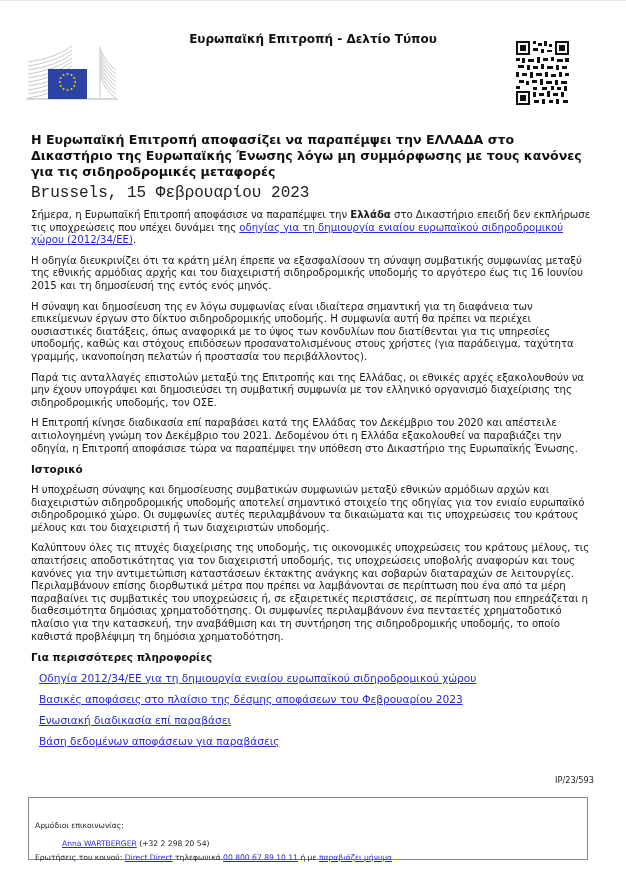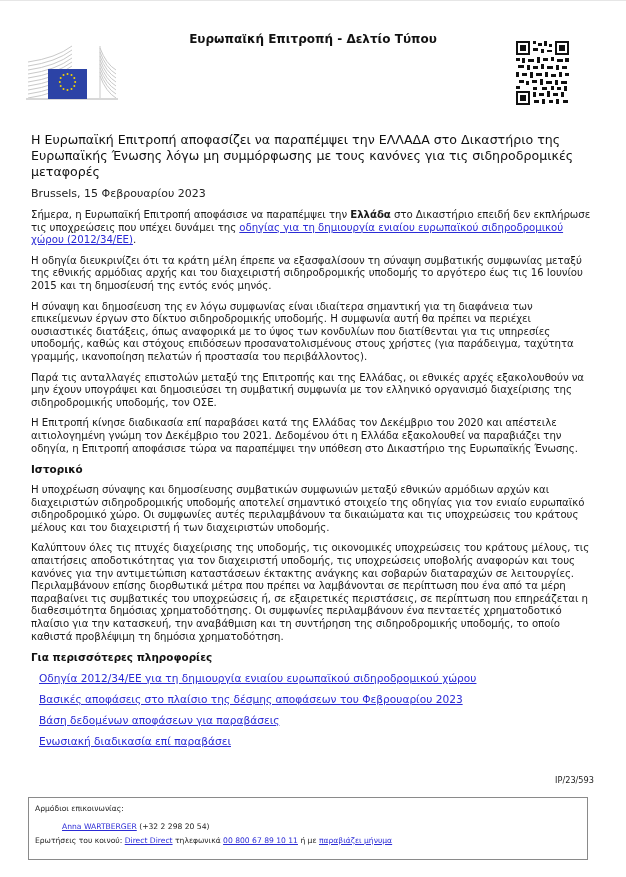--- a/index.html
+++ b/index.html
@@ -11,36 +11,36 @@
   .header { position: absolute; left: 0; top: 0; width: 626px; height: 120px; }
   .header-title {
     position: absolute; left: 0; width: 626px; top: 32px; text-align: center;
     font-family: "DejaVu Sans", sans-serif; font-weight: bold; font-size: 12px; color: #111;
   }
   .logo { position: absolute; left: 26px; top: 44px; width: 92px; height: 56px; }
   .qr { position: absolute; left: 516px; top: 41px; width: 53px; height: 64px; }
 
   .content { position: absolute; left: 31px; top: 132px; width: 560px; }
   .headline {
-    font-family: "DejaVu Sans", sans-serif; font-weight: normal; font-size: 12.6px;
+    font-family: "DejaVu Sans", sans-serif; font-weight: bold; font-size: 12.6px;
     line-height: 16px; color: #111; margin: 0 0 6px 0;
   }
-  .dateline { font-size: 11px; line-height: 15px; color: #222; margin: 0 0 6px 0; }
+  .dateline { font-size: 16px; line-height: 15px; color: #222; margin: 0 0 6px 0; font-family: Liberation Mono, monospace; }
   p.body {
     font-size: 10.2px; line-height: 12.6px; margin: 8px 0 8px 0; color: #1a1a1a;
     letter-spacing: -0.05px;
   }
   .section-heading { font-weight: bold; font-size: 10.4px; line-height: 13px; margin: 8px 0 7px 0; color: #111; }
   a.link { color: #2b2bd6; text-decoration: underline; }
   .links-list { margin: 8px; padding: 0; list-style: none; }
   .links-list li { font-size: 10.6px; line-height: 13px; margin: 0 0 8px 0; }
   .ref { position: absolute; right: 32px; top: 775px; font-size: 8.2px; color: #222; }
   .contact-box {
     position: absolute; left: 28px; top: 797px; width: 560px; height: 63px;
-    border: 1px solid #8a8a8a; box-sizing: border-box; padding: 5px 6px;
+    border: 1px solid #8a8a8a; box-sizing: border-box; padding: 22px 6px;
     font-size: 7.6px; color: #222; line-height: 11px;
   }
   .contact-box .indent { padding-left: 27px; }
   .contact-box .row1 { margin-bottom: 7px; }
   .contact-box .row4 { margin-top: 3px; }
 </style>
 </head>
 <body>
 
 <div class="topline"></div>
@@ -171,22 +171,22 @@
   <p class="body">Η Επιτροπή κίνησε διαδικασία επί παραβάσει κατά της Ελλάδας τον Δεκέμβριο του 2020 και απέστειλε αιτιολογημένη γνώμη τον Δεκέμβριο του 2021. Δεδομένου ότι η Ελλάδα εξακολουθεί να παραβιάζει την οδηγία, η Επιτροπή αποφάσισε τώρα να παραπέμψει την υπόθεση στο Δικαστήριο της Ευρωπαϊκής Ένωσης.</p>
 
   <div class="section-heading">Ιστορικό</div>
   <p class="body">Η υποχρέωση σύναψης και δημοσίευσης συμβατικών συμφωνιών μεταξύ εθνικών αρμόδιων αρχών και διαχειριστών σιδηροδρομικής υποδομής αποτελεί σημαντικό στοιχείο της οδηγίας για τον ενιαίο ευρωπαϊκό σιδηροδρομικό χώρο. Οι συμφωνίες αυτές περιλαμβάνουν τα δικαιώματα και τις υποχρεώσεις του κράτους μέλους και του διαχειριστή ή των διαχειριστών υποδομής.</p>
   <p class="body">Καλύπτουν όλες τις πτυχές διαχείρισης της υποδομής, τις οικονομικές υποχρεώσεις του κράτους μέλους, τις απαιτήσεις αποδοτικότητας για τον διαχειριστή υποδομής, τις υποχρεώσεις υποβολής αναφορών και τους κανόνες για την αντιμετώπιση καταστάσεων έκτακτης ανάγκης και σοβαρών διαταραχών σε λειτουργίες. Περιλαμβάνουν επίσης διορθωτικά μέτρα που πρέπει να λαμβάνονται σε περίπτωση που ένα από τα μέρη παραβαίνει τις συμβατικές του υποχρεώσεις ή, σε εξαιρετικές περιστάσεις, σε περίπτωση που επηρεάζεται η διαθεσιμότητα δημόσιας χρηματοδότησης. Οι συμφωνίες περιλαμβάνουν ένα πενταετές χρηματοδοτικό πλαίσιο για την κατασκευή, την αναβάθμιση και τη συντήρηση της σιδηροδρομικής υποδομής, το οποίο καθιστά προβλέψιμη τη δημόσια χρηματοδότηση.</p>
 
   <div class="section-heading" style="margin-bottom:6px;">Για περισσότερες πληροφορίες</div>
   <ul class="links-list">
     <li><a class="link" href="#">Οδηγία 2012/34/ΕΕ για τη δημιουργία ενιαίου ευρωπαϊκού σιδηροδρομικού χώρου </a></li>
     <li><a class="link" href="#">Βασικές αποφάσεις στο πλαίσιο της δέσμης αποφάσεων του Φεβρουαρίου 2023</a></li>
+    <li><a class="link" href="#">Ενωσιακή διαδικασία επί παραβάσει</a></li>
     <li><a class="link" href="#">Βάση δεδομένων αποφάσεων για παραβάσεις</a></li>
-    <li><a class="link" href="#">Ενωσιακή διαδικασία επί παραβάσει</a></li>
   </ul>
 </div>
 
 <div class="ref">IP/23/593</div>
 
 <div class="contact-box">
   <div class="row1">Αρμόδιοι επικοινωνίας:</div>
   <div class="indent"><a class="link" href="#">Anna WARTBERGER</a><span> (+32 2 298 20 54)</span></div>
   <div class="row4"><span>Ερωτήσεις του κοινού: </span><a class="link" href="#">Direct Direct</a><span> τηλεφωνικά </span><a class="link" href="#">00 800 67 89 10 11</a><span> ή με </span><a class="link" href="#">παραβιάζει μήνυμα</a></div>
 </div>

